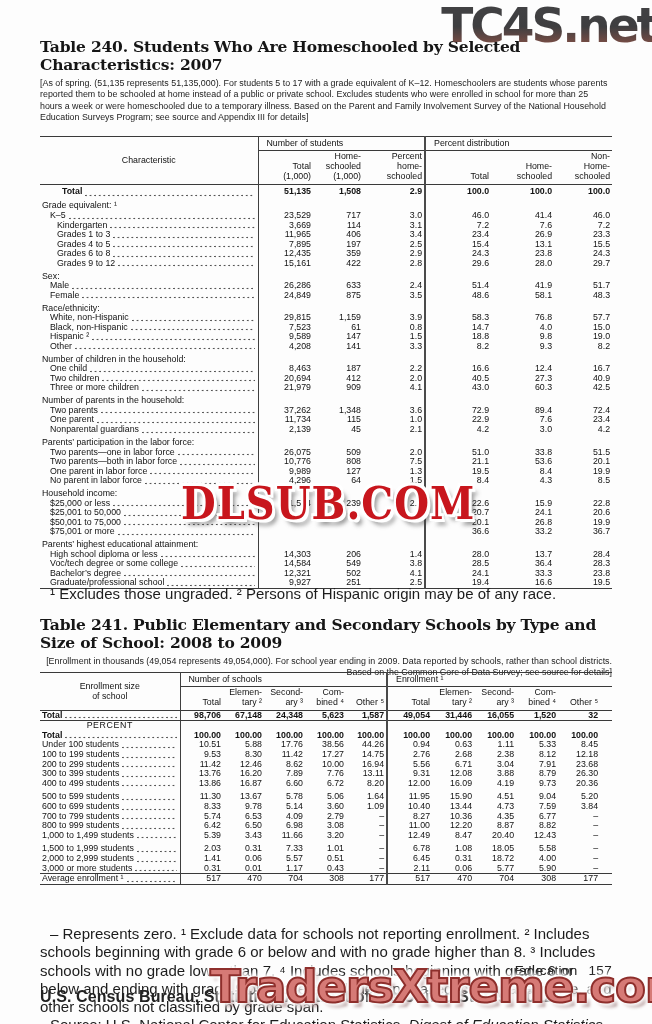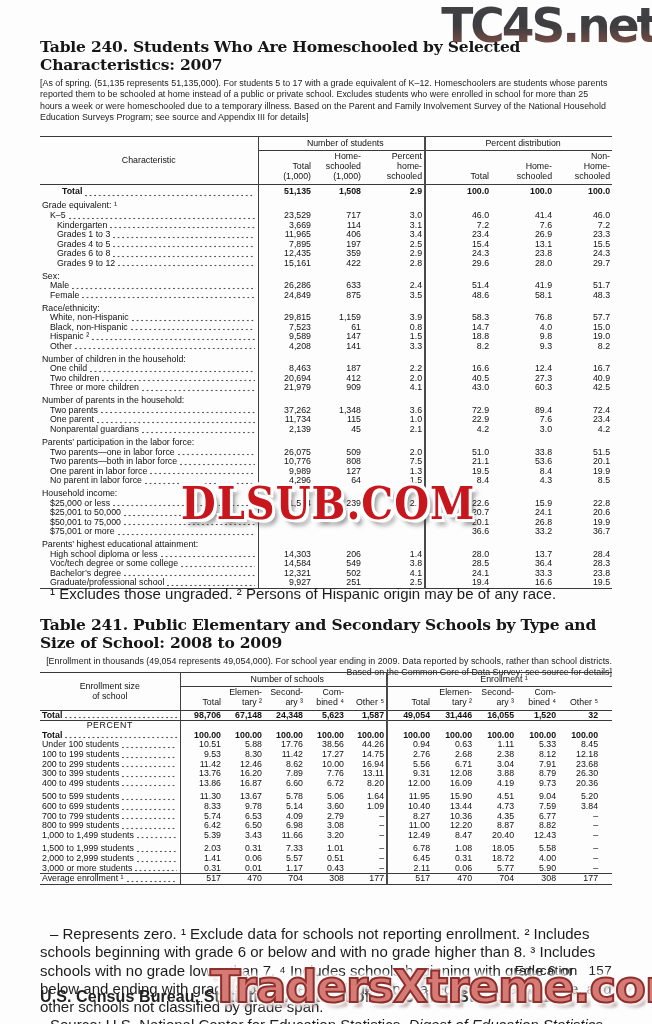--- a/index.html
+++ b/index.html
@@ -9,21 +9,21 @@
 
   
   .tbl-title{font-family:"DejaVu Serif",serif;font-weight:bold;font-size:15.5px;line-height:1.16;letter-spacing:-0.2px;}
   .headnote{font-size:8.9px;line-height:1.27;color:#1c1c1c;}
 
   
   table{border-collapse:collapse;table-layout:fixed;width:572px;font-size:8.8px;color:#111;}
   td,th{padding:0;margin:0;vertical-align:bottom;font-weight:normal;}
   thead th{font-size:8.8px;}
   .t-top{border-top:1.6px solid #3a3a3a;}
-  .spanner{text-align:center;border-bottom:1px solid #3a3a3a;height:13px;line-height:13px;padding-left:8px;}
+  .spanner{text-align:left;border-bottom:1px solid #3a3a3a;height:13px;line-height:13px;padding-left:8px;}
   .charhead{text-align:center;vertical-align:middle;}
   .hdr-col{white-space:pre-line;text-align:right;vertical-align:bottom;line-height:1.12;padding:1px 2px 2px 0;}
   .hdr-row{border-bottom:1px solid #3a3a3a;}
   tbody td{height:9.55px;line-height:9.55px;}
   #t241 tbody td{height:9.6px;line-height:9.6px;}
   .num{text-align:right;padding-right:2px;white-space:nowrap;}
   .vr1{border-right:1px solid #3f3f3f;}
   .vr2{border-right:2px solid #4a4a4a;}
   .t-bot{border-bottom:1.6px solid #3a3a3a;}
   tr.total td{font-weight:bold;height:13.5px;line-height:13.5px;}

